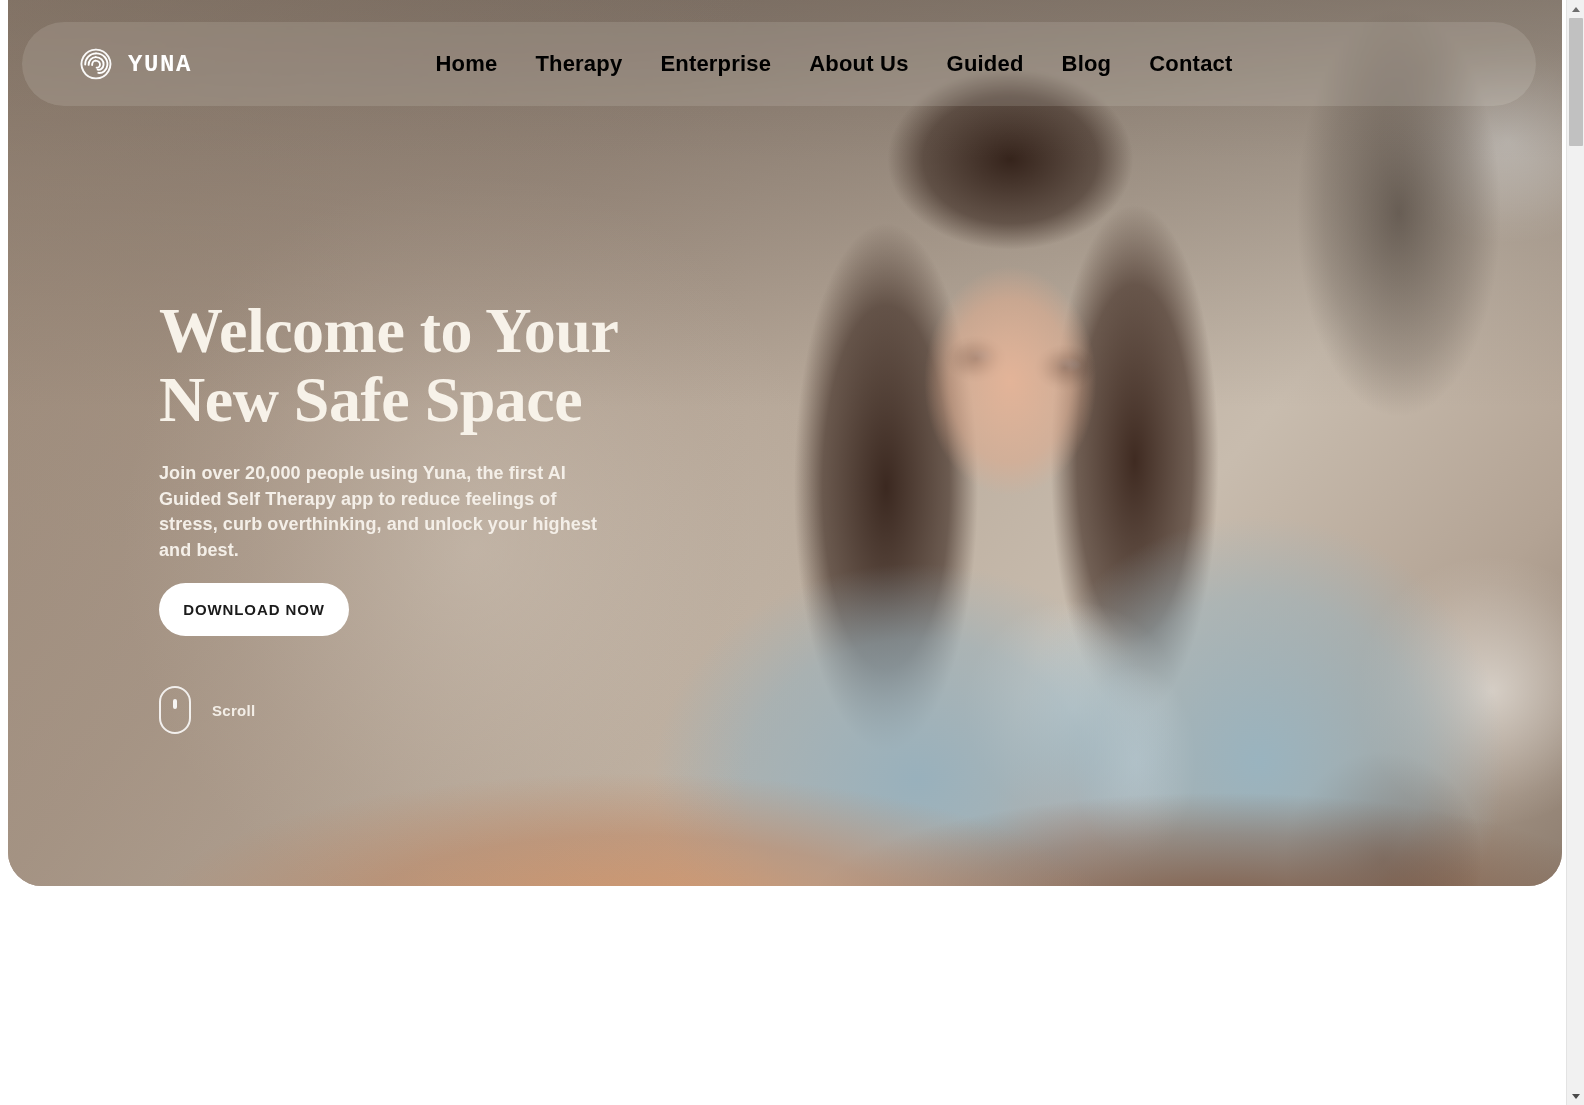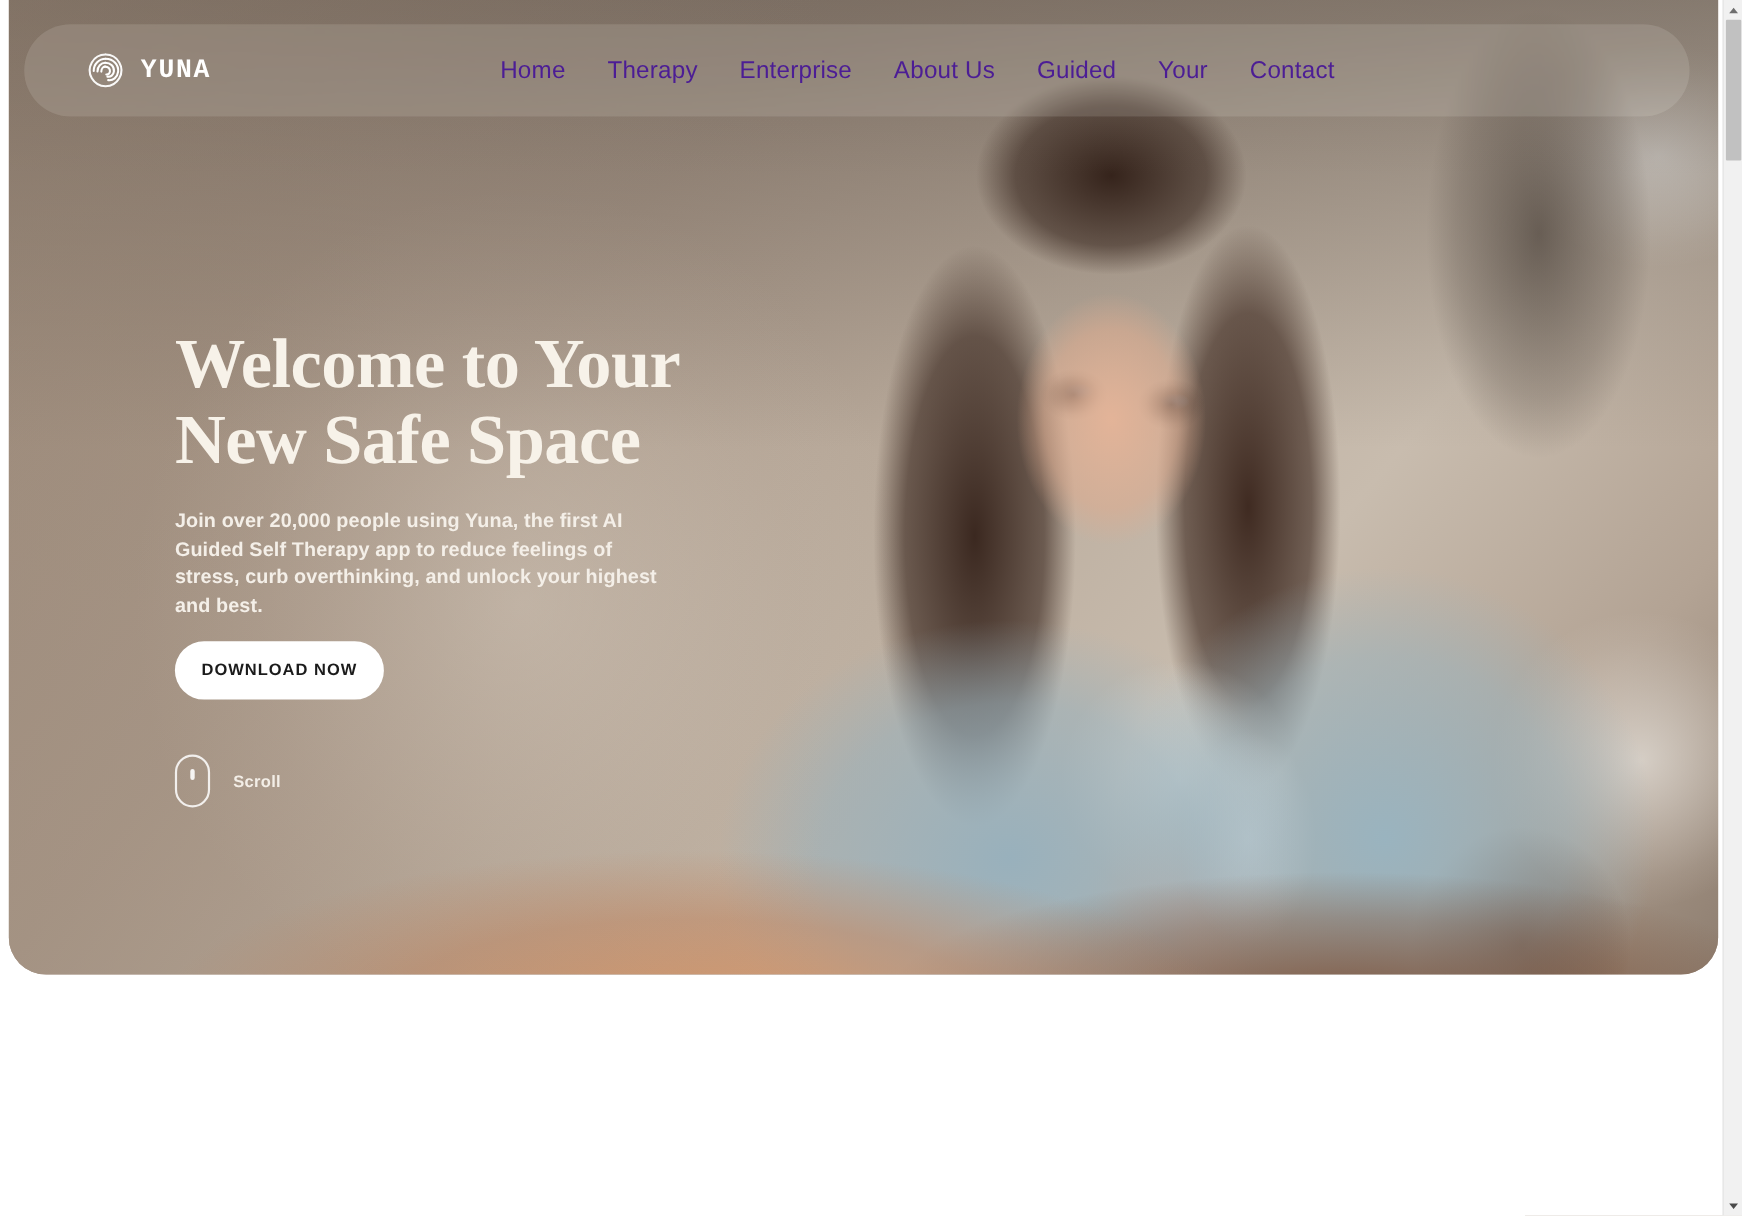--- a/index.html
+++ b/index.html
@@ -97,23 +97,23 @@
     letter-spacing:1.6px;
     font-family:Liberation Mono, monospace;
   }
   .nav-links {
     display:flex; align-items:center;
     gap:38px;
     margin-left:auto; margin-right:auto;
     transform:translateX(-30px);
   }
   .nav-link {
-    color:#4c1d95;
+    color:#000000;
     font-size:22px;
-    font-weight:400;
+    font-weight:700;
     letter-spacing:0.2px;
     text-decoration:none;
     white-space:nowrap;
     cursor:pointer;
   }
   .cta-nav {
     margin-right:42px;
     height:48px;
     padding:0 30px;
     border-radius:26px;
@@ -255,21 +255,21 @@
         </svg>
         <span class="brand-name">YUNA</span>
       </div>
 
       <div class="nav-links">
         <a class="nav-link">Home</a>
         <a class="nav-link">Therapy</a>
         <a class="nav-link">Enterprise</a>
         <a class="nav-link">About Us</a>
         <a class="nav-link">Guided</a>
-        <a class="nav-link">Your</a>
+        <a class="nav-link">Blog</a>
         <a class="nav-link">Contact</a>
       </div>
 
     </nav>
 
     <div class="hero-content">
       <h1 class="hero-title">Welcome to Your
 New Safe Space</h1>
       <p class="hero-sub">Join over 20,000 people using Yuna, the first AI Guided Self Therapy app to reduce feelings of stress, curb overthinking, and unlock your highest and best.</p>
       <button class="download-btn">DOWNLOAD NOW</button>

